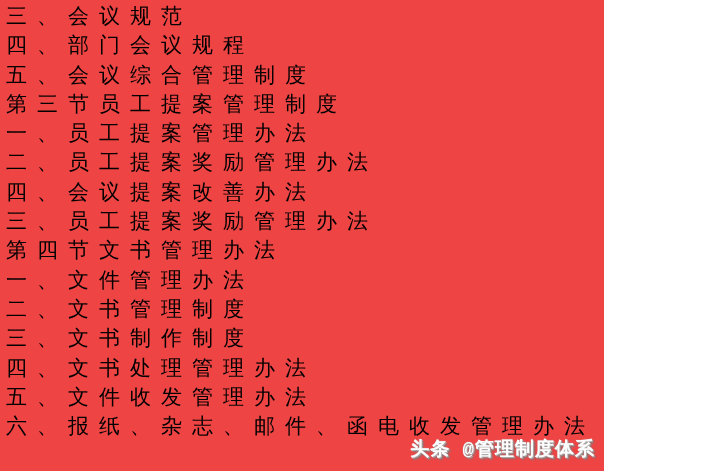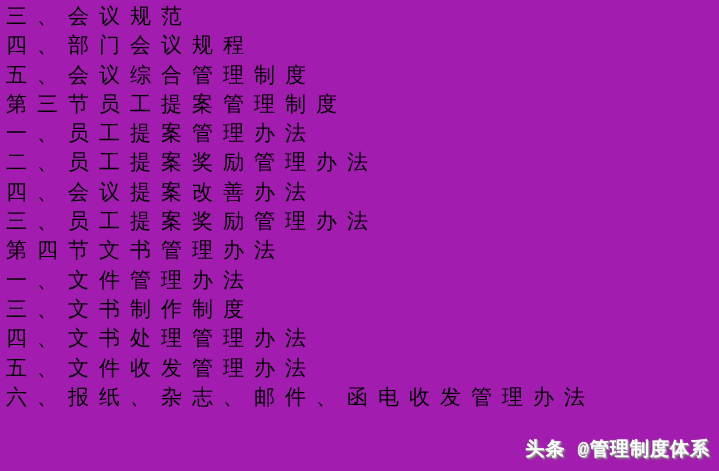--- a/index.html
+++ b/index.html
@@ -2,23 +2,23 @@
 <html><head>
 <meta charset="utf-8">
 <style>
   html, body {
     margin: 0;
     padding: 0;
     background: #ffffff;
   }
   .page {
     position: relative;
-    width: 719px;
+    width: 604px;
     height: 471px;
-    background: #a21caf;
+    background: #ef4444;
     overflow: hidden;
     font-family: "Liberation Serif", "DejaVu Serif", serif;
   }
   .toc {
     position: absolute;
     top: 2px;
     left: 6px;
     right: 0;
   }
   .toc-line {
@@ -54,20 +54,21 @@
     <div class="toc-line">三、会议规范</div>
     <div class="toc-line">四、部门会议规程</div>
     <div class="toc-line">五、会议综合管理制度</div>
     <div class="toc-line">第三节员工提案管理制度</div>
     <div class="toc-line">一、员工提案管理办法</div>
     <div class="toc-line">二、员工提案奖励管理办法</div>
     <div class="toc-line">四、会议提案改善办法</div>
     <div class="toc-line">三、员工提案奖励管理办法</div>
     <div class="toc-line">第四节文书管理办法</div>
     <div class="toc-line">一、文件管理办法</div>
+    <div class="toc-line">二、文书管理制度</div>
     <div class="toc-line">三、文书制作制度</div>
     <div class="toc-line">四、文书处理管理办法</div>
     <div class="toc-line">五、文件收发管理办法</div>
     <div class="toc-line">六、报纸、杂志、邮件、函电收发管理办法</div>
   </div>
 
   <div class="watermark">头条 @管理制度体系</div>
 
 </div>
 

